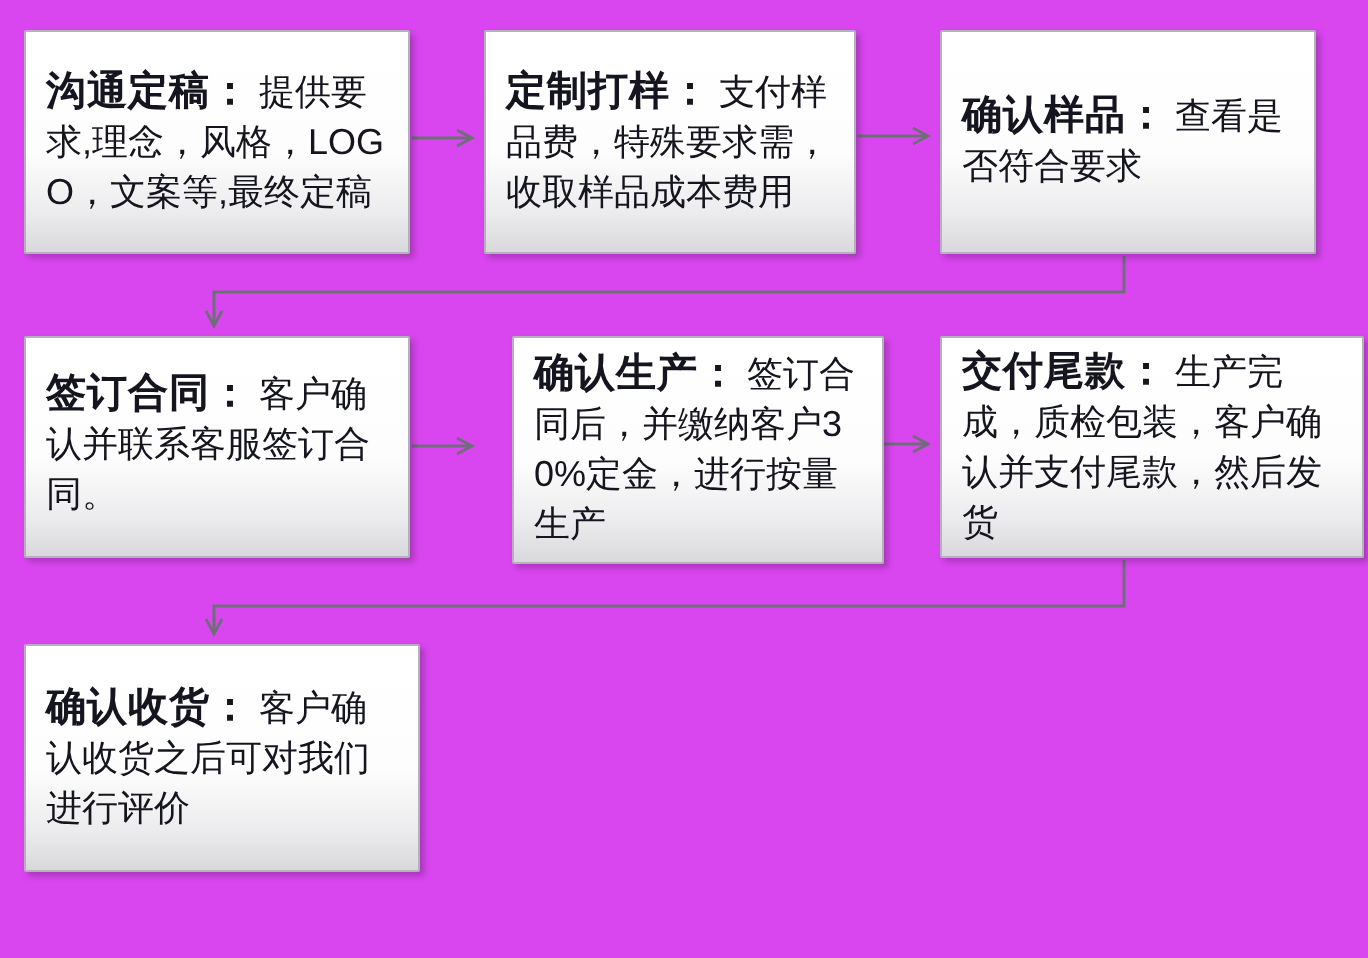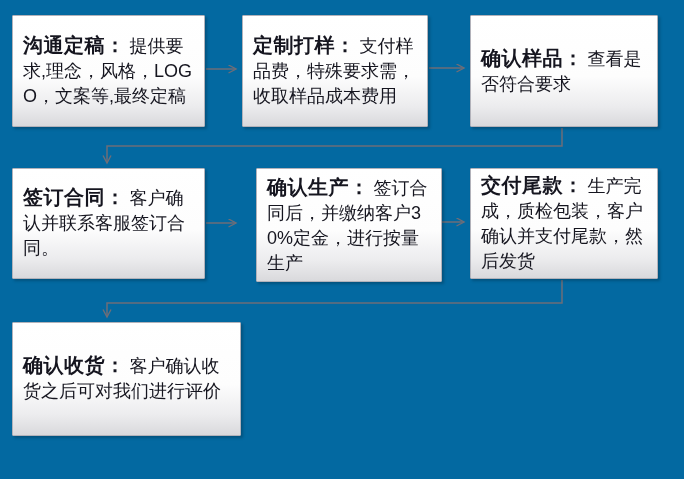--- a/index.html
+++ b/index.html
@@ -5,21 +5,21 @@
   html, body {
     margin: 0;
     padding: 0;
     background: #ffffff;
     font-family: "Liberation Sans", "DejaVu Sans", sans-serif;
   }
   .canvas {
     position: relative;
     width: 684px;
     height: 479px;
-    background: #0369a1;
+    background: #d946ef;
     overflow: hidden;
   }
   .connectors {
     position: absolute;
     left: 0;
     top: 0;
     width: 684px;
     height: 479px;
     pointer-events: none;
   }
@@ -46,22 +46,22 @@
     font-size: 20px;
     letter-spacing: 0.5px;
     margin-right: 4px;
   }
   
   .b1 { left: 12px;  top: 15px;  width: 193px; height: 112px; }
   .b2 { left: 242px; top: 15px;  width: 186px; height: 112px; }
   .b3 { left: 470px; top: 15px;  width: 188px; height: 112px; }
   .b4 { left: 12px;  top: 168px; width: 193px; height: 111px; font-family: Liberation Mono, monospace; }
   .b5 { left: 256px; top: 168px; width: 186px; height: 114px; }
-  .b6 { left: 470px; top: 168px; width: 188px; height: 111px; }
-  .b7 { left: 12px;  top: 322px; width: 229px; height: 114px; font-family: Liberation Mono, monospace; }
+  .b6 { left: 470px; top: 168px; width: 212px; height: 111px; }
+  .b7 { left: 12px;  top: 322px; width: 198px; height: 114px; }
 </style>
 </head>
 <body>
 
 <div class="canvas">
 
   <svg class="connectors" viewBox="0 0 684 479" xmlns="http://www.w3.org/2000/svg">
     <defs>
       <marker id="openArrow" markerWidth="12" markerHeight="12" refX="8" refY="4.5" orient="auto" markerUnits="userSpaceOnUse">
         <path d="M0.5,0.5 L8,4.5 L0.5,8.5" fill="none" stroke="#6e6e78" stroke-width="1.4"></path>

